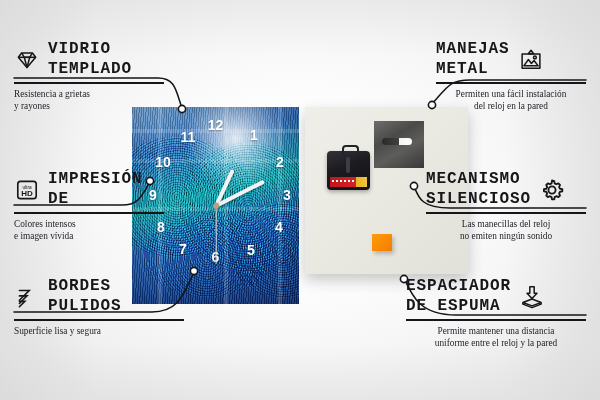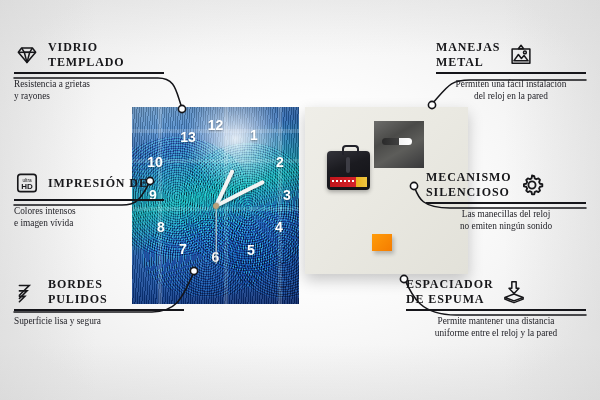--- a/index.html
+++ b/index.html
@@ -85,21 +85,21 @@
     background:linear-gradient(135deg,#ff9c0a 0%,#f57c00 100%);
     box-shadow:2px 3px 4px rgba(0,0,0,.22);
   }
 
   
   .callout{position:absolute;}
   .c-title{
     display:flex;align-items:center;gap:8px;
   }
   .c-title .txt{
-    font-family:Liberation Serif, serif;font-weight:700;font-size:12px;
+    font-family:Liberation Mono, monospace;font-weight:700;font-size:16px;
     letter-spacing:.9px;color:#17171a;line-height:1.22;text-transform:uppercase;
   }
   .c-rule{height:1.6px;background:#15151a;margin:3px 0 4px;}
   .c-desc{
     font-family:"Liberation Serif", serif;font-size:9.3px;color:#24242a;line-height:1.35;
   }
   .left .c-title{justify-content:flex-start;}
   .left .c-desc{text-align:left;}
   .right .c-title{justify-content:flex-start;}
   .right .c-desc{text-align:center;}
@@ -130,22 +130,22 @@
       <div class="num" style="left:50%;top:18px">12</div>
       <div class="num" style="left:122px;top:28px">1</div>
       <div class="num" style="left:148px;top:55px">2</div>
       <div class="num" style="left:155px;top:88px">3</div>
       <div class="num" style="left:147px;top:120px">4</div>
       <div class="num" style="left:119px;top:143px">5</div>
       <div class="num" style="left:50%;top:150px">6</div>
       <div class="num" style="left:51px;top:142px">7</div>
       <div class="num" style="left:29px;top:120px">8</div>
       <div class="num" style="left:21px;top:88px">9</div>
-      <div class="num" style="left:23px;top:55px">10</div>
-      <div class="num" style="left:56px;top:30px">13</div>
+      <div class="num" style="left:31px;top:55px">10</div>
+      <div class="num" style="left:56px;top:30px">11</div>
 
       <div class="hand" id="hand-sec" style="transform: rotate(90deg);"></div>
       <div class="hand" id="hand-hour" style="transform: rotate(-65deg);"></div>
       <div class="hand" id="hand-min" style="transform: rotate(-27deg);"></div>
       <div id="hand-cap"></div>
     </div>
 
     <div id="back" class="panel-shadow">
       <div id="hanger">
           <div class="slot"></div>

